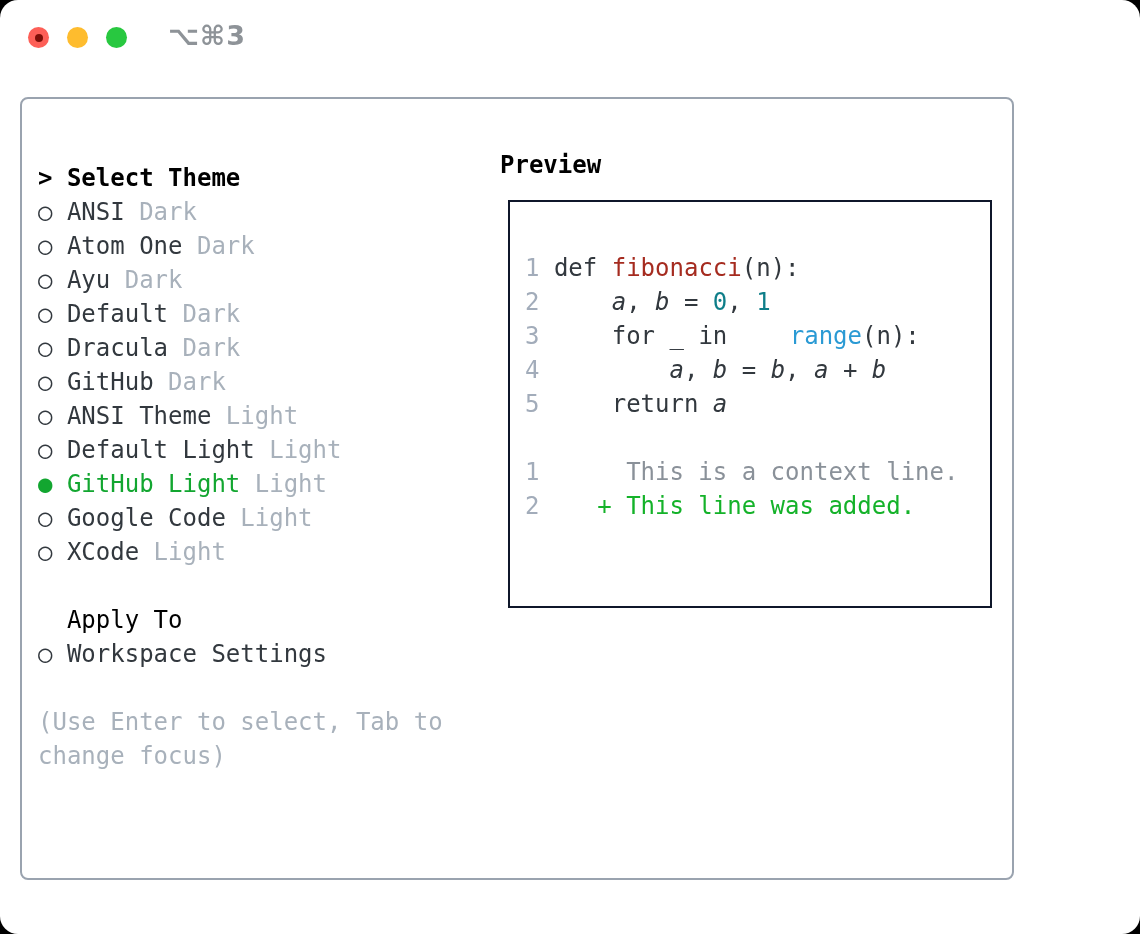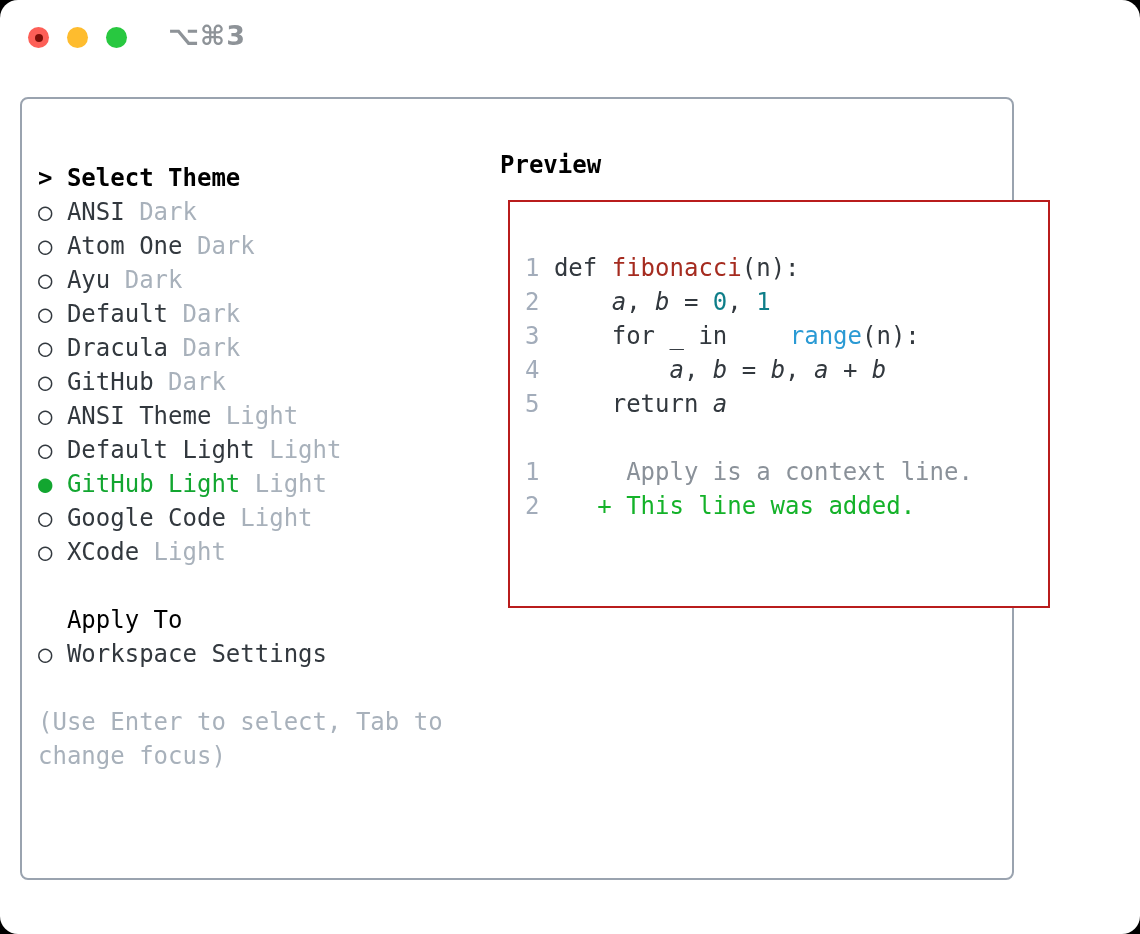--- a/index.html
+++ b/index.html
@@ -36,22 +36,22 @@
   .plainhdr{color:#000000;}
   .tag{color:#a8b1bb;}
   .sel{color:#12a630;}
   .hint{color:#a8b1bb;}
   
   .preview-title{
     position:absolute;left:500px;top:148px;
     font-size:24px;line-height:34px;font-weight:700;color:#000000;white-space:pre;text-align:center;
   }
   .preview-box{
-    position:absolute;left:508px;top:200px;width:542px;height:408px;
-    border:2px solid #b91c1c;box-sizing:border-box;background:#ffffff;
+    position:absolute;left:508px;top:200px;width:484px;height:408px;
+    border:2px solid #0f172a;box-sizing:border-box;background:#ffffff;
   }
   .code{
     position:absolute;left:15px;top:49px;
     font-size:24px;line-height:34px;color:#32383e;
   }
   .code .row{white-space:pre;}
   .ln{color:#a2acba;}
   .code-ln{display:inline-block;width:2ch;}
   .diff-ln{display:inline-block;width:5ch;}
   .diff-mk{display:inline-block;width:2ch;}
@@ -110,18 +110,18 @@
   <div class="preview-box">
     <div class="code">
       <div class="row"><span class="ln code-ln">1</span><span>def </span><span class="fn">fibonacci</span><span>(n):</span></div>
       <div class="row"><span class="ln code-ln">2</span><span>    </span><span class="var">a</span><span>, </span><span class="var">b</span><span> = </span><span class="lit">0</span><span>, </span><span class="lit">1</span></div>
       <div class="row"><span class="ln code-ln">3</span><span>    for _ in </span><span class="builtin">range</span><span>(n):</span></div>
       <div class="row"><span class="ln code-ln">4</span><span>        </span><span class="var">a</span><span>, </span><span class="var">b</span><span> = </span><span class="var">b</span><span>, </span><span class="var">a</span><span> + </span><span class="var">b</span></div>
       <div class="row"><span class="ln code-ln">5</span><span>    return </span><span class="var">a</span></div>
 
       <div class="row"></div>
 
-      <div class="row"><span class="ln diff-ln">1</span><span class="diff-mk ctx"> </span><span class="ctx">Apply is a context line.</span></div>
+      <div class="row"><span class="ln diff-ln">1</span><span class="diff-mk ctx"> </span><span class="ctx">This is a context line.</span></div>
       <div class="row"><span class="ln diff-ln">2</span><span class="diff-mk add">+</span><span class="add">This line was added.</span></div>
     </div>
   </div>
 
 </div>
 
 </body></html>

